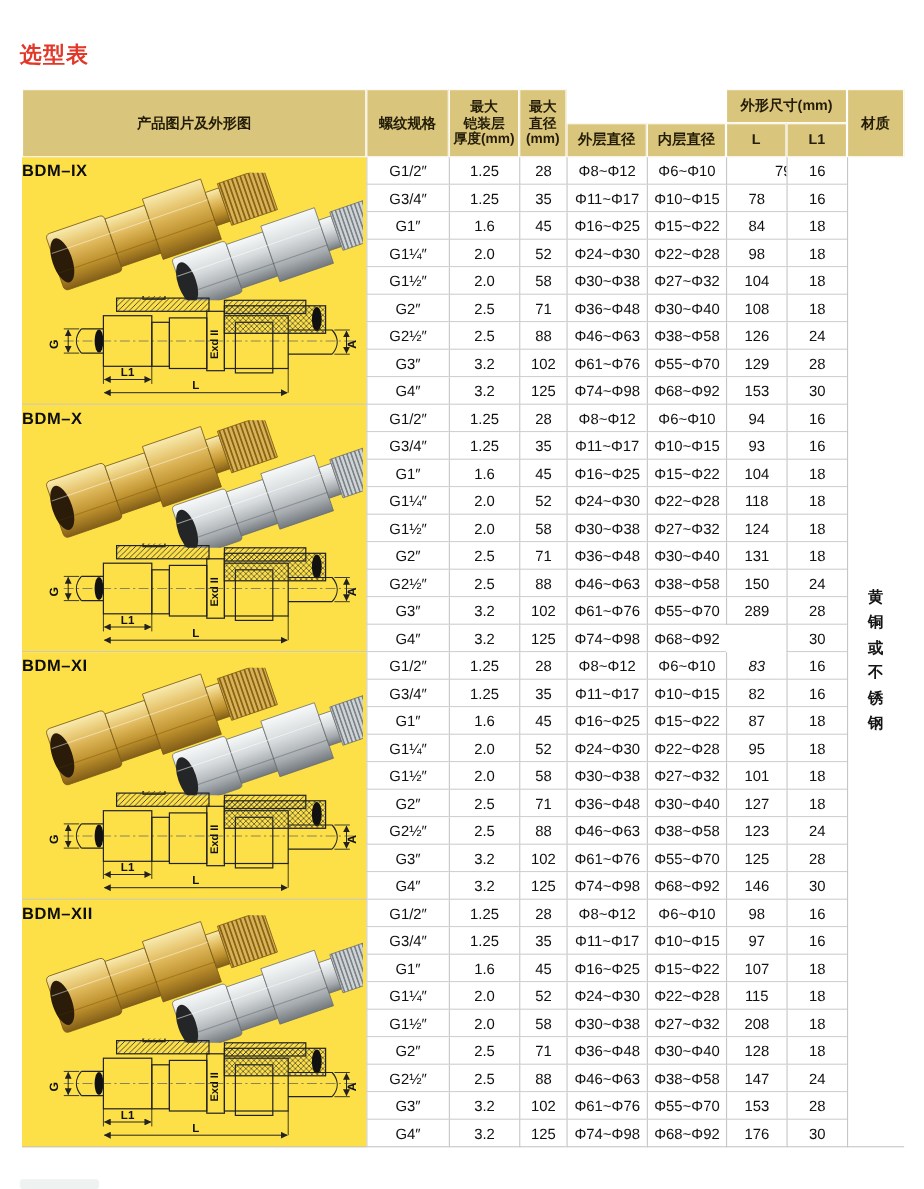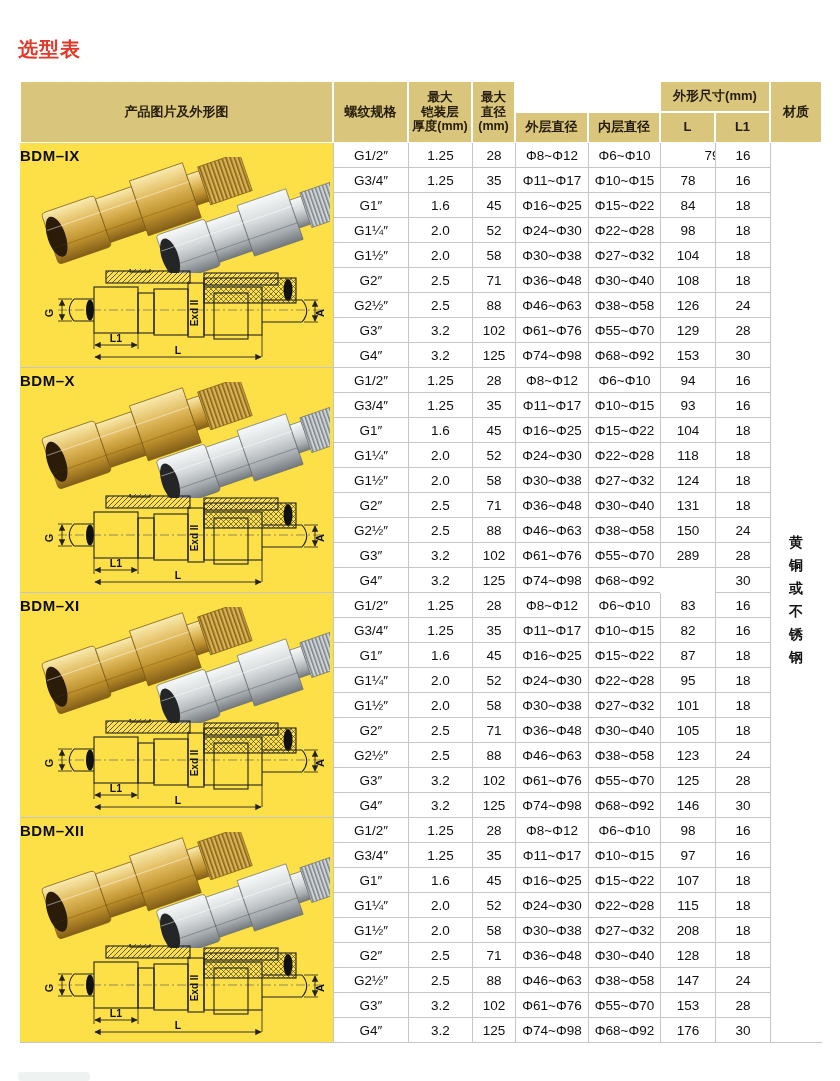--- a/index.html
+++ b/index.html
@@ -505,21 +505,21 @@
     <text x="90" y="73" font-size="10.5" font-weight="bold" fill="#111" text-anchor="middle" font-family="Liberation Sans, sans-serif">L1</text>
     <text x="152" y="85" font-size="10.5" font-weight="bold" fill="#111" text-anchor="middle" font-family="Liberation Sans, sans-serif">L</text>
     <text x="172" y="44" transform="rotate(-90 172 44)" font-size="10" font-weight="bold" fill="#111" text-anchor="middle" font-family="Liberation Sans, sans-serif">Exd II</text>
   </svg>
 </div>
       <div class="cell" style="grid-area: 21 / 2;">G1/2″</div>
       <div class="cell" style="grid-area: 21 / 3;">1.25</div>
       <div class="cell" style="grid-area: 21 / 4;">28</div>
       <div class="cell" style="grid-area: 21 / 5;">Φ8~Φ12</div>
       <div class="cell" style="grid-area: 21 / 6;">Φ6~Φ10</div>
-      <div class="cell" style="grid-area: 21 / 7;">83</div>
+      <div class="cell" style="grid-area: 21 / 7; font-style: italic;">83</div>
       <div class="cell" style="grid-area: 21 / 8;">16</div>
       <div class="cell" style="grid-area: 22 / 2;">G3/4″</div>
       <div class="cell" style="grid-area: 22 / 3;">1.25</div>
       <div class="cell" style="grid-area: 22 / 4;">35</div>
       <div class="cell" style="grid-area: 22 / 5;">Φ11~Φ17</div>
       <div class="cell" style="grid-area: 22 / 6;">Φ10~Φ15</div>
       <div class="cell" style="grid-area: 22 / 7;">82</div>
       <div class="cell" style="grid-area: 22 / 8;">16</div>
       <div class="cell" style="grid-area: 23 / 2;">G1″</div>
       <div class="cell" style="grid-area: 23 / 3;">1.6</div>
@@ -540,21 +540,21 @@
       <div class="cell" style="grid-area: 25 / 4;">58</div>
       <div class="cell" style="grid-area: 25 / 5;">Φ30~Φ38</div>
       <div class="cell" style="grid-area: 25 / 6;">Φ27~Φ32</div>
       <div class="cell" style="grid-area: 25 / 7;">101</div>
       <div class="cell" style="grid-area: 25 / 8;">18</div>
       <div class="cell" style="grid-area: 26 / 2;">G2″</div>
       <div class="cell" style="grid-area: 26 / 3;">2.5</div>
       <div class="cell" style="grid-area: 26 / 4;">71</div>
       <div class="cell" style="grid-area: 26 / 5;">Φ36~Φ48</div>
       <div class="cell" style="grid-area: 26 / 6;">Φ30~Φ40</div>
-      <div class="cell" style="grid-area: 26 / 7;">105</div>
+      <div class="cell" style="grid-area: 26 / 7;">127</div>
       <div class="cell" style="grid-area: 26 / 8;">18</div>
       <div class="cell" style="grid-area: 27 / 2;">G2½″</div>
       <div class="cell" style="grid-area: 27 / 3;">2.5</div>
       <div class="cell" style="grid-area: 27 / 4;">88</div>
       <div class="cell" style="grid-area: 27 / 5;">Φ46~Φ63</div>
       <div class="cell" style="grid-area: 27 / 6;">Φ38~Φ58</div>
       <div class="cell" style="grid-area: 27 / 7;">123</div>
       <div class="cell" style="grid-area: 27 / 8;">24</div>
       <div class="cell" style="grid-area: 28 / 2;">G3″</div>
       <div class="cell" style="grid-area: 28 / 3;">3.2</div>

